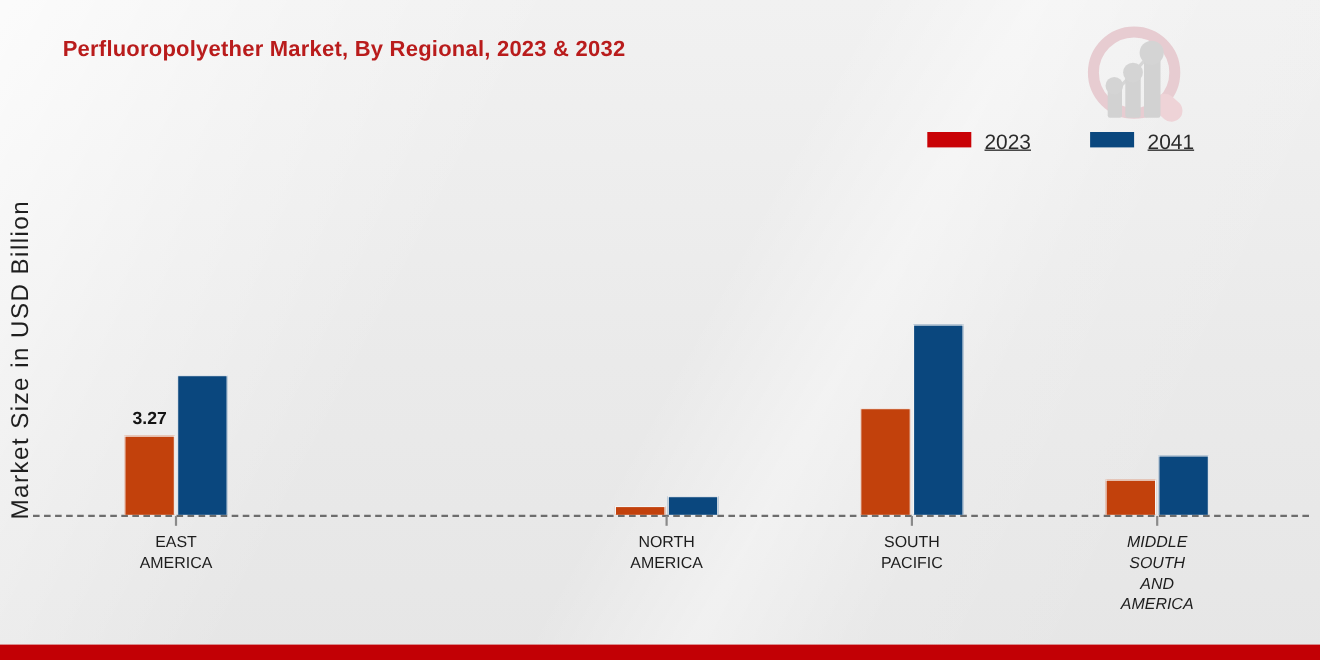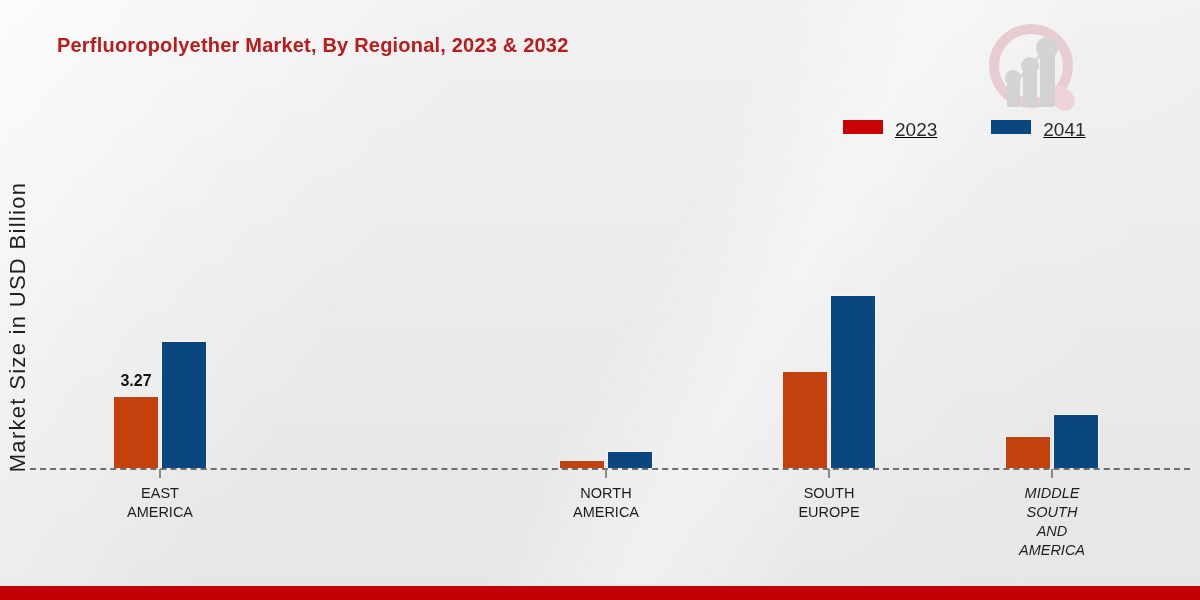--- a/index.html
+++ b/index.html
@@ -250,21 +250,21 @@
   </div>
 
   <div class="group" style="left:749px;width:100px;">
     <div class="bars">
       <div class="bar y2023" style="height:97px;"></div>
       <div class="bar y2032" style="height:173px;"></div>
     </div>
     <div class="tick"></div>
     <div class="cat-label">
       <div>SOUTH</div>
-      <div>EUROPE</div>
+      <div>PACIFIC</div>
     </div>
   </div>
 
   <div class="group" style="left:972px;width:100px;font-style:italic;">
     <div class="bars">
       <div class="bar y2023" style="height:32px;"></div>
       <div class="bar y2032" style="height:54px;"></div>
     </div>
     <div class="tick"></div>
     <div class="cat-label">

